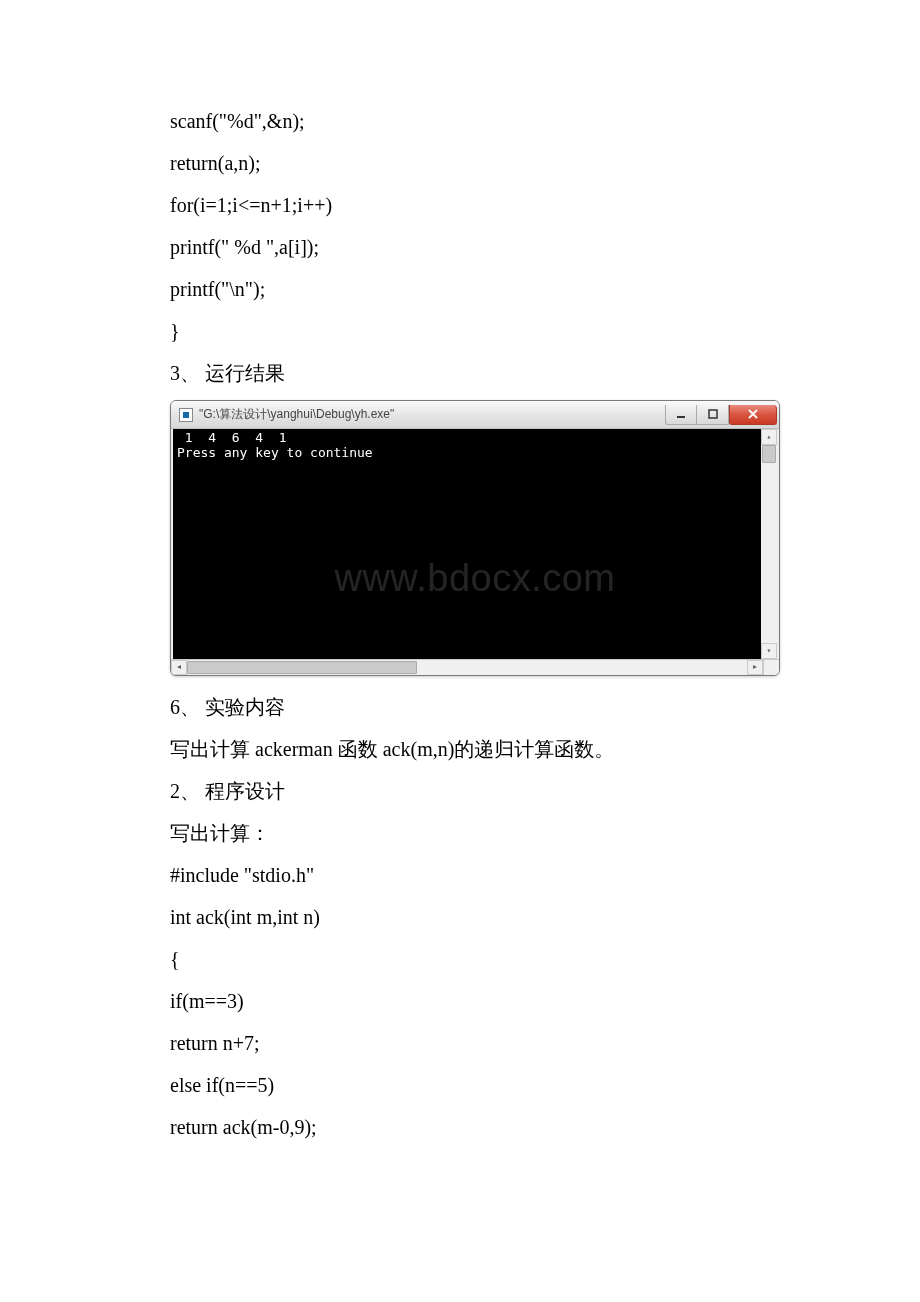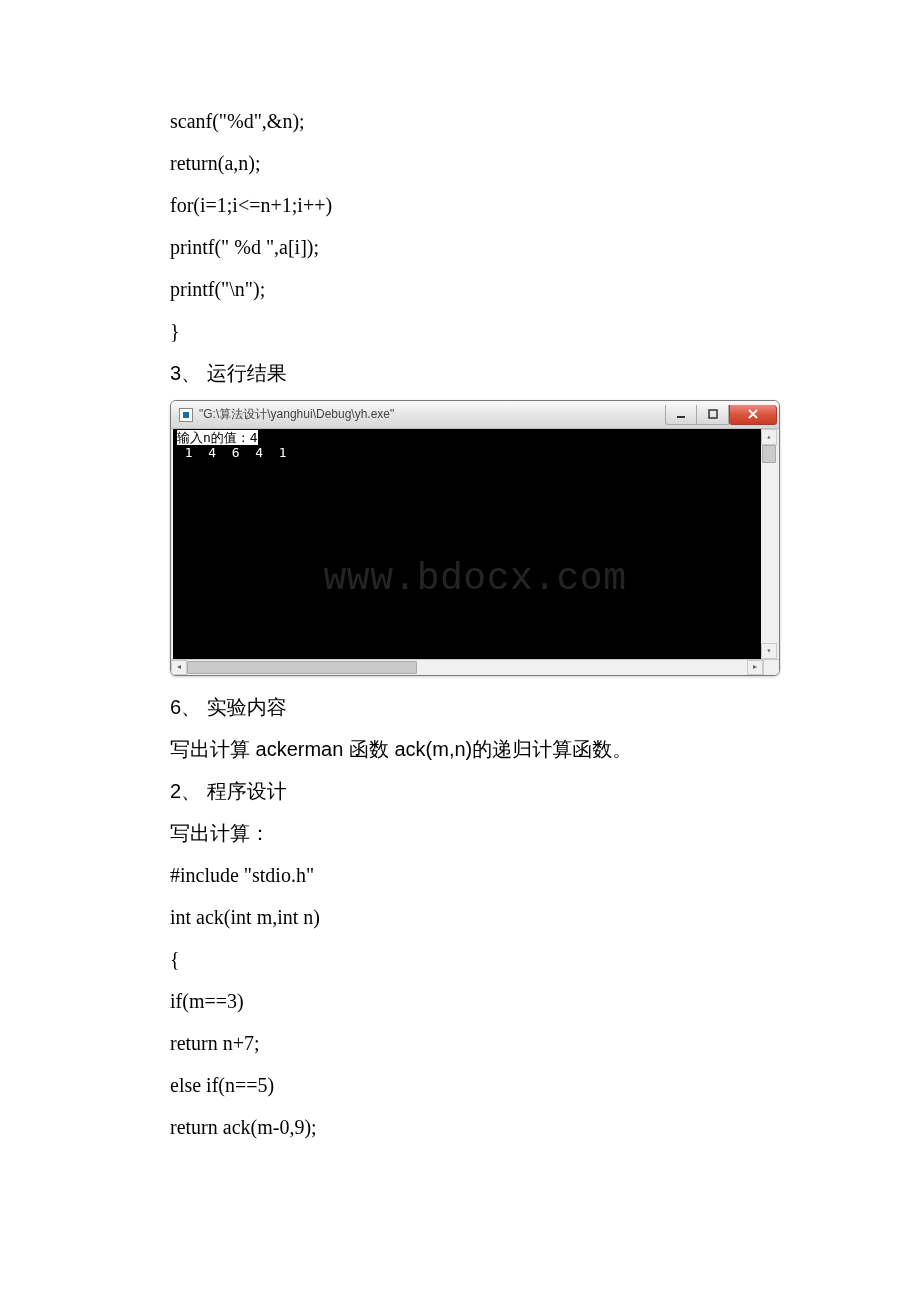--- a/index.html
+++ b/index.html
@@ -10,24 +10,24 @@
     padding: 100px 170px 40px 170px;
     font-family: "Times New Roman", "SimSun", serif;
     font-size: 20px;
     color: #000;
     line-height: 2.1;
   }
   .code-line {
     font-family: "Times New Roman", serif;
   }
   .label-line {
-    font-family: Liberation Sans, sans-serif;
+    font-family: Liberation Serif, serif;
   }
   .mixed-line {
-    font-family: Liberation Sans, sans-serif;
+    font-family: Liberation Serif, serif;
   }
 
   
   .console-window {
     width: 610px;
     margin: 6px 0 10px 0;
     border: 1px solid #7a7a7a;
     border-radius: 6px;
     background: #efefef;
     box-shadow: 0 1px 3px rgba(0,0,0,0.2);
@@ -157,21 +157,21 @@
     height: auto;
     margin: 1px 0;
   }
   .hscroll .corner { width: 16px; background: #f0f0f0; border-left: 1px solid #cacaca; }
 
   .watermark {
     position: absolute;
     left: 50%;
     top: 65%;
     transform: translate(-50%, -50%);
-    font-family: Liberation Mono, monospace;
+    font-family: Liberation Sans, sans-serif;
     font-size: 38px;
     color: rgba(255,255,255,0.14);
     letter-spacing: 0.5px;
     pointer-events: none;
     user-select: none;
   }
 </style>
 </head>
 <body>
 
@@ -202,22 +202,22 @@
           </svg>
       </div>
       <div class="win-btn close">
         <svg width="12" height="12" viewBox="0 0 12 12">
             <path d="M2 2 L10 10 M10 2 L2 10" stroke="#fff" stroke-width="1.8"></path>
           </svg>
       </div>
     </div>
   </div>
   <div class="console-body">
-    <div><span class="console-line hl">输入n的值：4</span></div>
     <div class="console-line"> 1  4  6  4  1</div>
+    <div class="console-line">Press any key to continue</div>
     <div class="watermark">www.bdocx.com</div>
     <div class="vscroll">
       <div class="scroll-btn">▴</div>
       <div class="scroll-track">
         <div class="scroll-thumb"></div>
       </div>
       <div class="scroll-btn">▾</div>
     </div>
   </div>
   <div class="hscroll">

